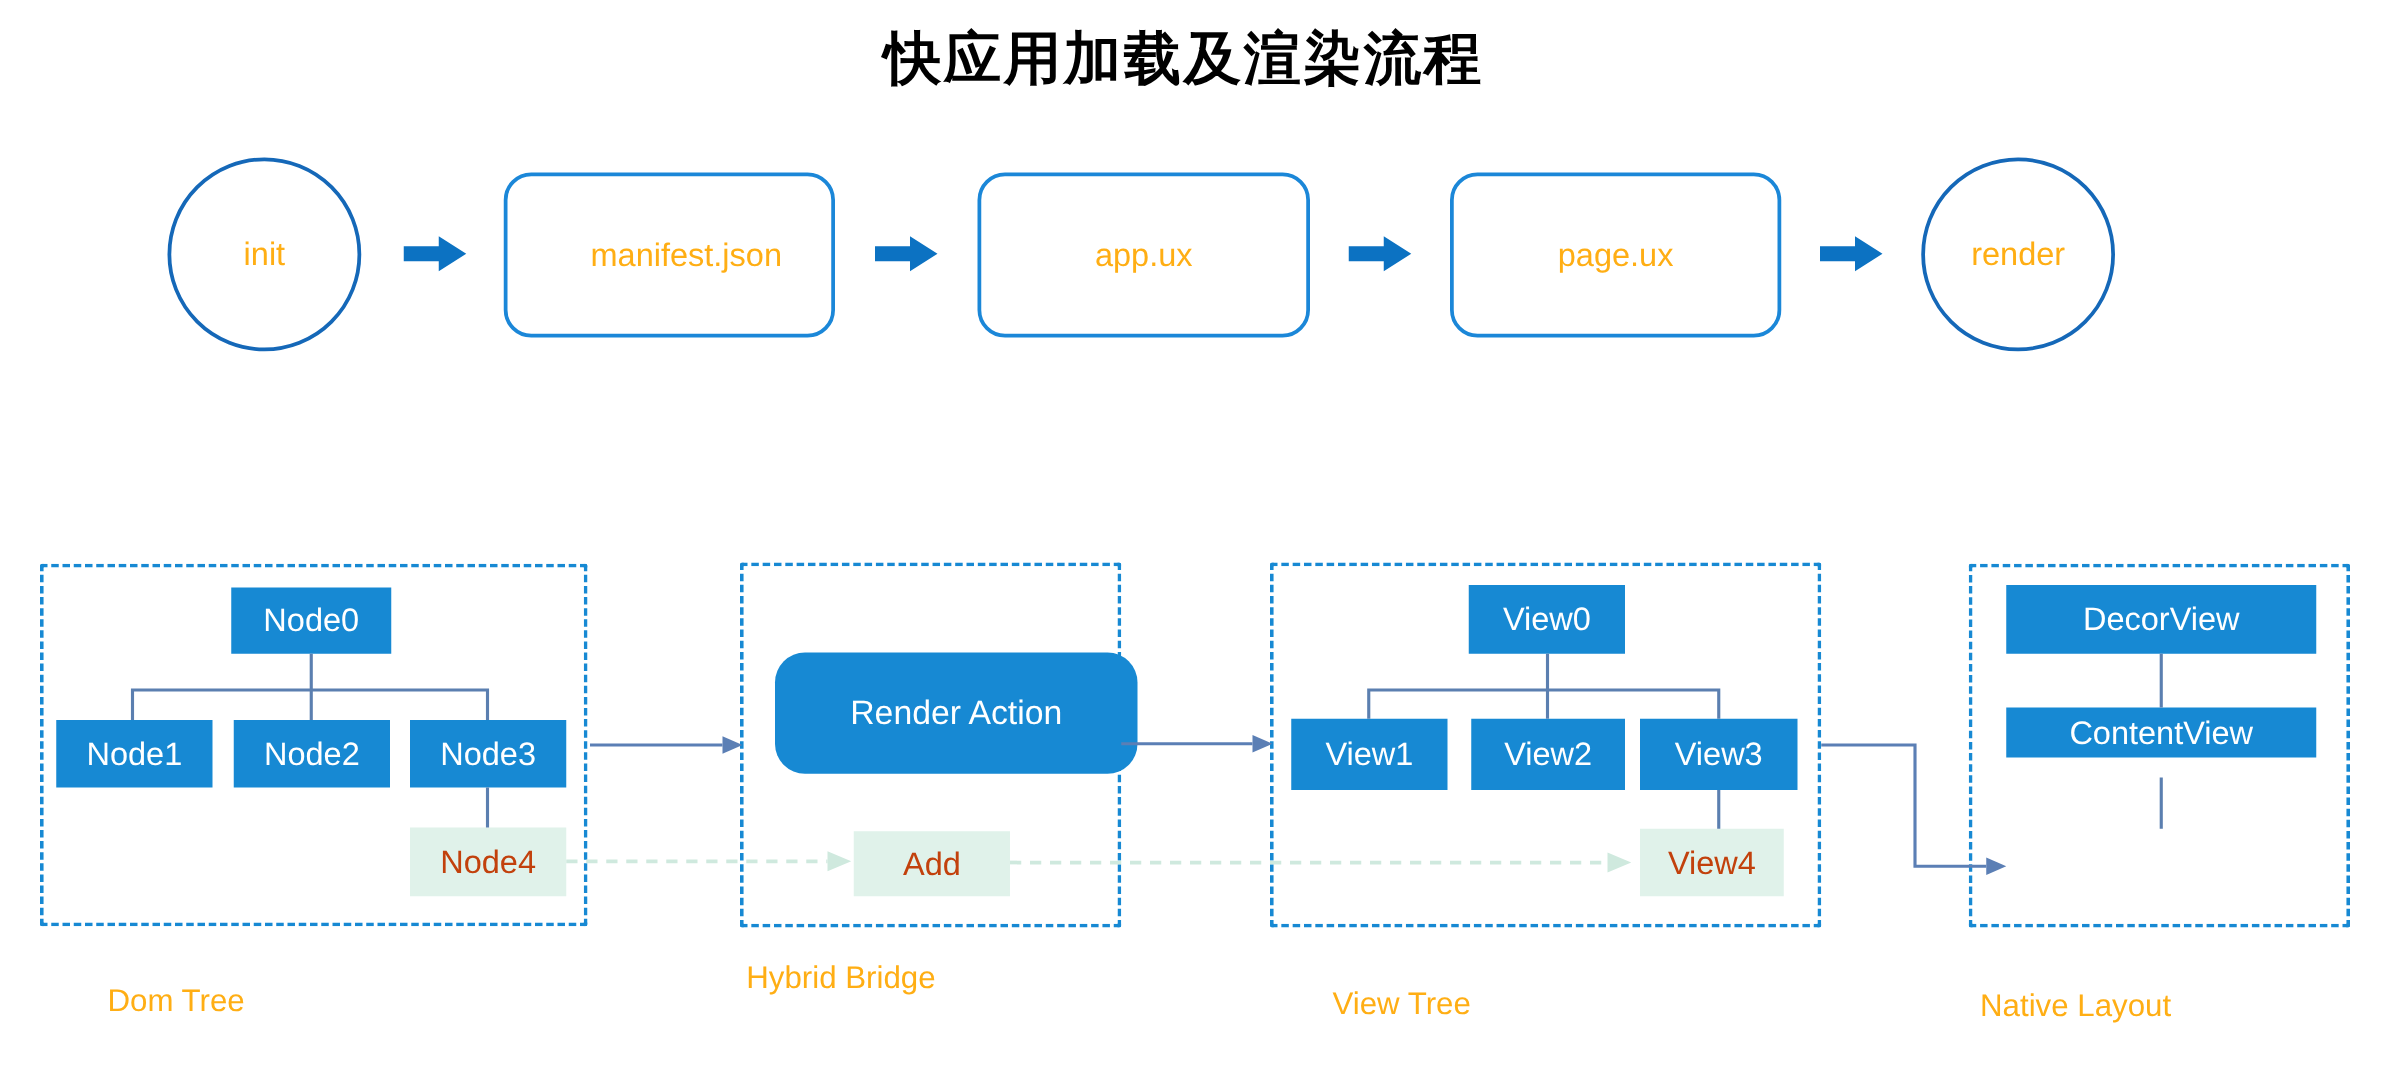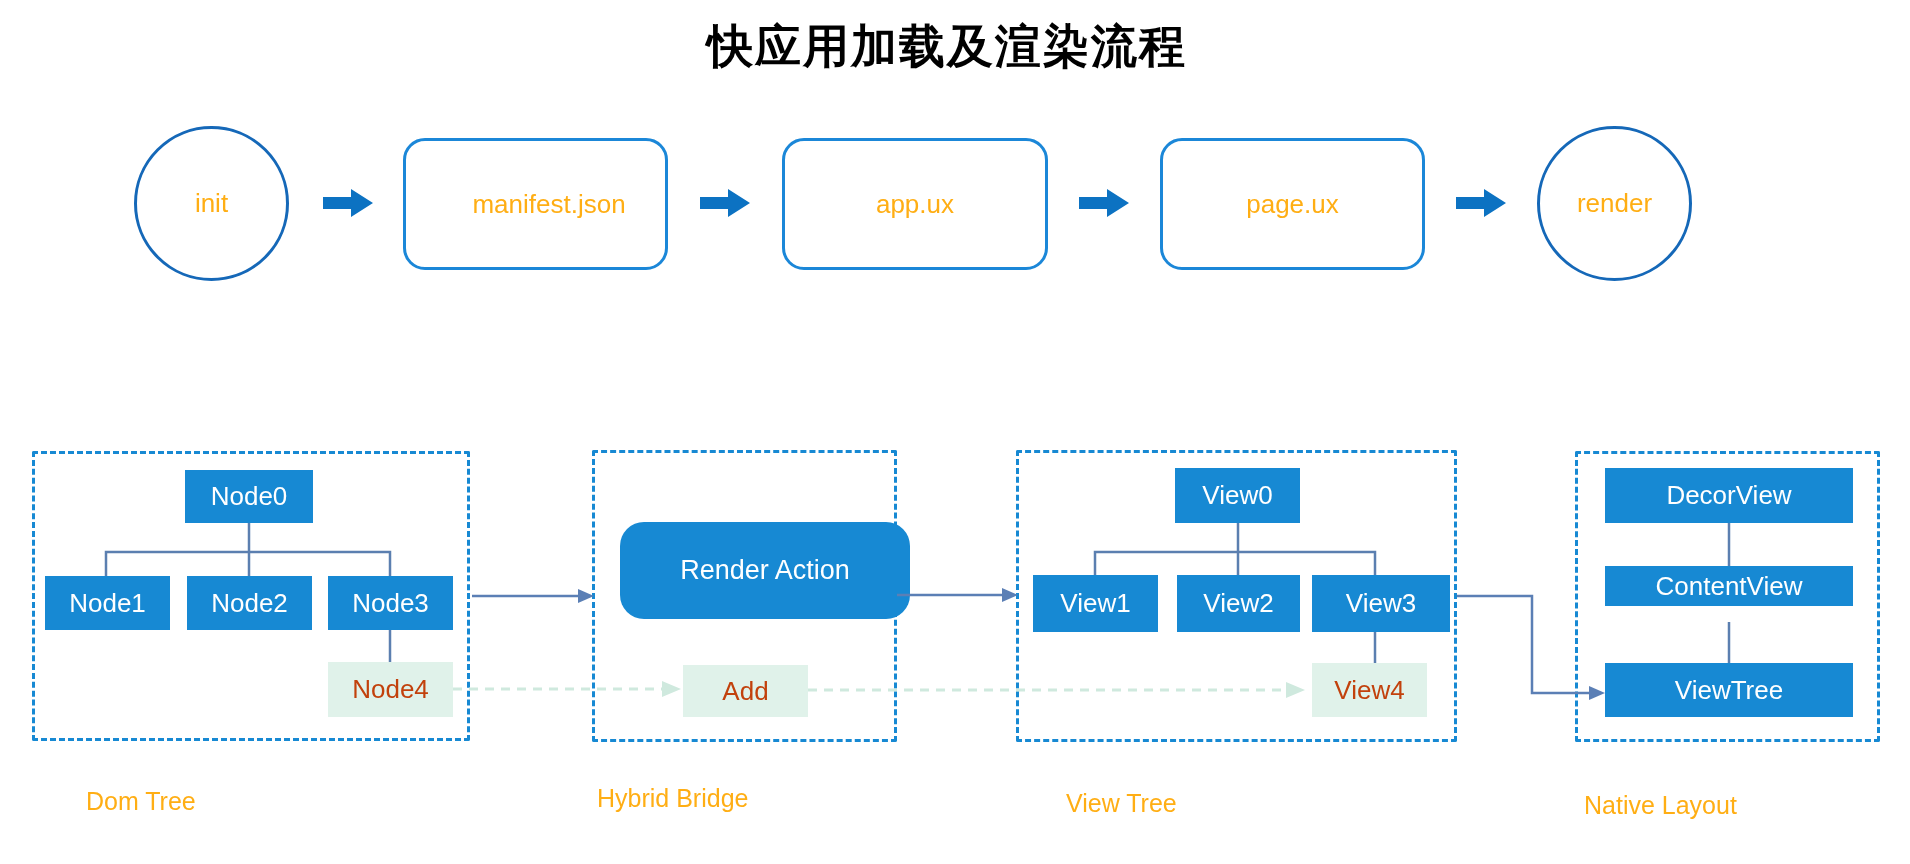--- a/index.html
+++ b/index.html
@@ -78,29 +78,28 @@
   <div class="node" style="left:187px;top:576px;width:125px;height:54px;">Node2</div>
   <div class="node" style="left:328px;top:576px;width:125px;height:54px;">Node3</div>
   <div class="node node-mint" style="left:328px;top:662px;width:125px;height:55px;">Node4</div>
 
   <div class="node node-big" style="left:620px;top:522px;width:290px;height:97px;border-radius:24px;">Render Action</div>
   <div class="node node-mint" style="left:683px;top:665px;width:125px;height:52px;">Add</div>
 
   <div class="node" style="left:1175px;top:468px;width:125px;height:55px;">View0</div>
   <div class="node" style="left:1033px;top:575px;width:125px;height:57px;">View1</div>
   <div class="node" style="left:1177px;top:575px;width:123px;height:57px;">View2</div>
-  <div class="node" style="left:1312px;top:575px;width:138px;height:57px;">View3</div>
+  <div class="node" style="left:1312px;top:575px;width:126px;height:57px;">View3</div>
   <div class="node node-mint" style="left:1312px;top:663px;width:115px;height:54px;">View4</div>
 
   <div class="node" style="left:1605px;top:468px;width:248px;height:55px;text-align:center;">DecorView</div>
   <div class="node" style="left:1605px;top:566px;width:248px;height:40px;">ContentView</div>
-  <div class="node" style="left:1605px;top:663px;width:248px;height:54px;">ViewTree</div>
 
   <div class="caption" style="left:86px;top:787px;">Dom Tree</div>
-  <div class="caption" style="left:597px;top:784px;">Hybrid Bridge</div>
+  <div class="caption" style="left:597px;top:768px;">Hybrid Bridge</div>
   <div class="caption" style="left:1066px;top:789px;">View Tree</div>
   <div class="caption" style="left:1584px;top:791px;">Native Layout</div>
 
   <svg class="overlay" width="1910" height="864" viewBox="0 0 1910 864">
 
     <polygon points="323,197 351,197 351,189 373,203 351,217 351,209 323,209" fill="#0c72c2"></polygon>
     <polygon points="700,197 728,197 728,189 750,203 728,217 728,209 700,209" fill="#0c72c2"></polygon>
     <polygon points="1079,197 1107,197 1107,189 1129,203 1107,217 1107,209 1079,209" fill="#0c72c2"></polygon>
     <polygon points="1456,197 1484,197 1484,189 1506,203 1484,217 1484,209 1456,209" fill="#0c72c2"></polygon>
 

